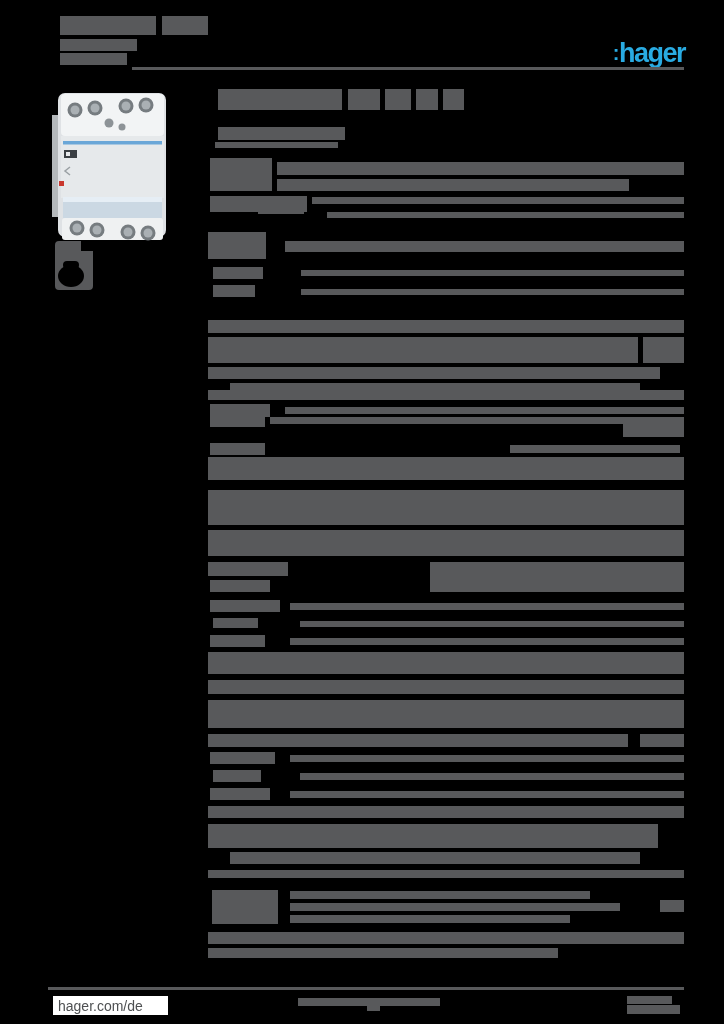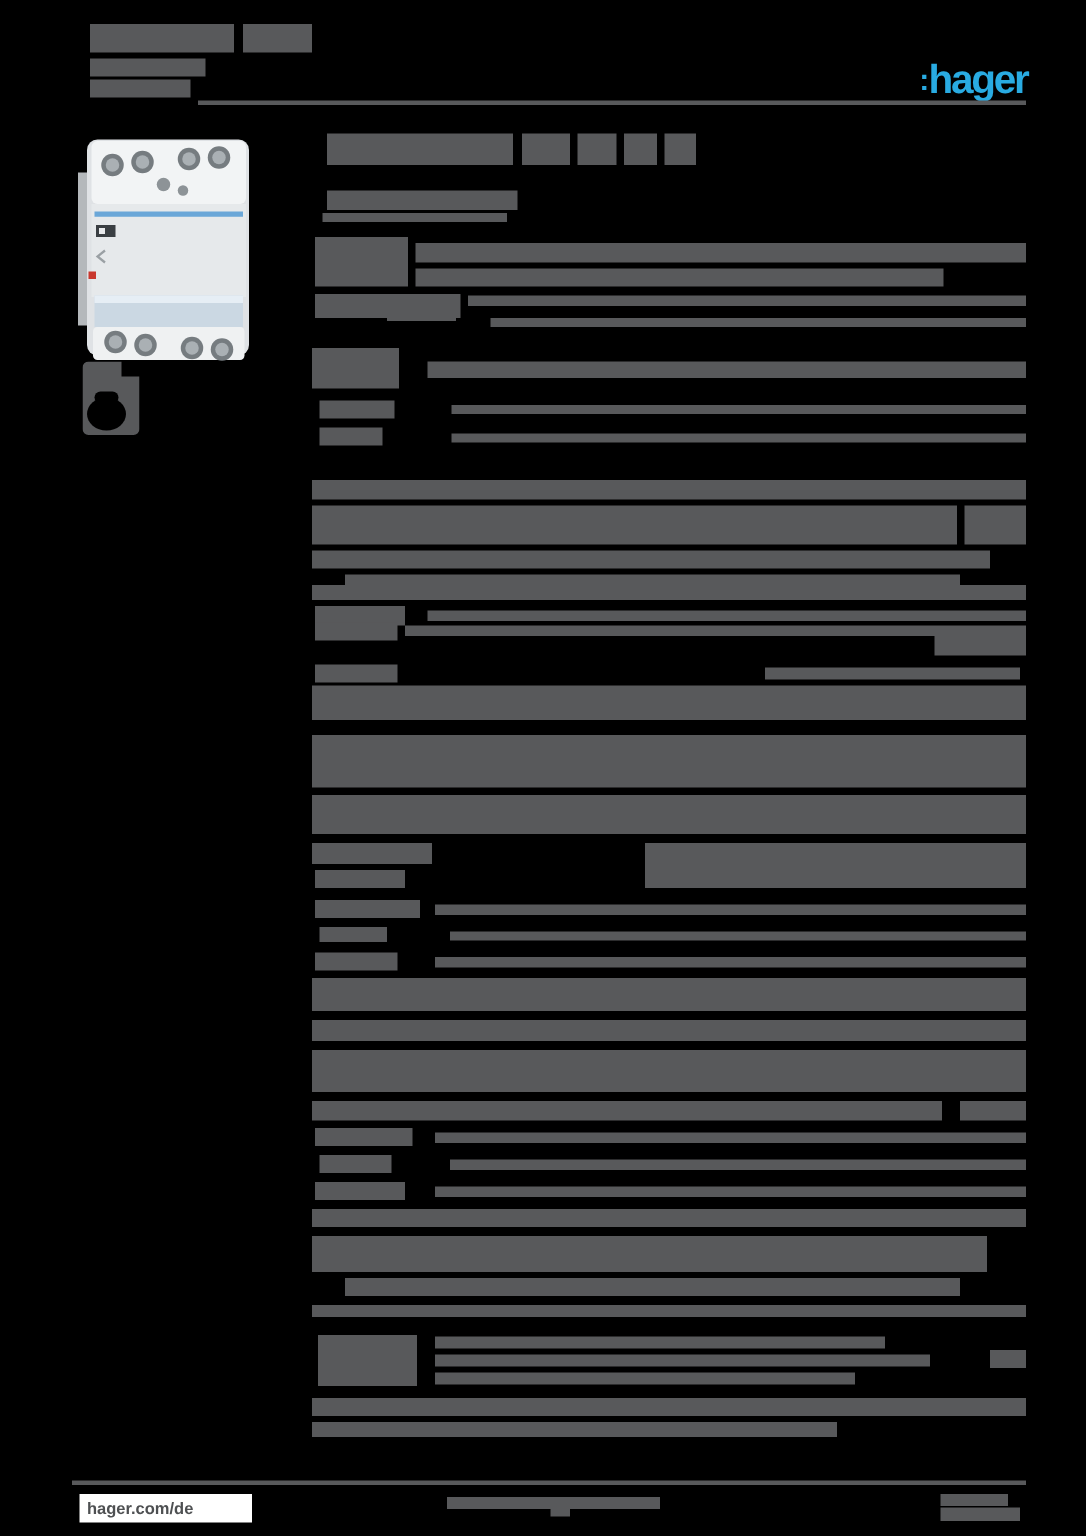--- a/index.html
+++ b/index.html
@@ -20,21 +20,21 @@
     line-height:26px;text-align:right;
   }
   .logo-mark{display:inline-block;transform:translateY(-2px);font-size:20px;margin-right:1px;}
   .header-rule{position:absolute;left:132px;top:67px;width:552px;height:3px;background:var(--rule);}
   .footer-rule{position:absolute;left:48px;top:987px;width:636px;height:3px;background:var(--rule);}
   .footer-link-box{
     position:absolute;left:53px;top:996px;width:115px;height:19px;
     background:var(--linkbg);display:flex;align-items:center;
   }
   .footer-link{
-    color:var(--linktext);font-size:11px;font-weight:bold;letter-spacing:0px;
+    color:var(--linktext);font-size:14px;font-weight:normal;letter-spacing:0px;
     padding-left:5px;white-space:nowrap;
   }
   .photo{position:absolute;left:50px;top:87px;width:128px;height:155px;}
   .pictogram{position:absolute;left:55px;top:241px;width:38px;height:49px;}
 </style>
 </head>
 <body>
 
 <div class="page">
 

